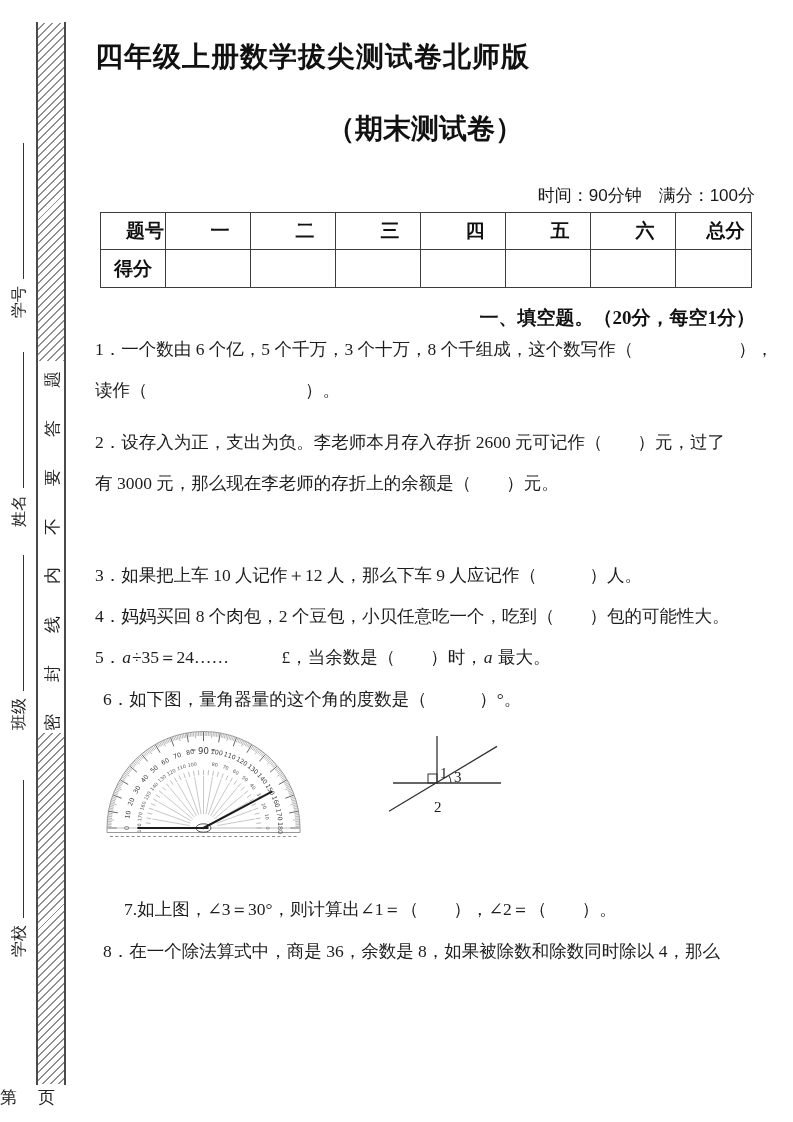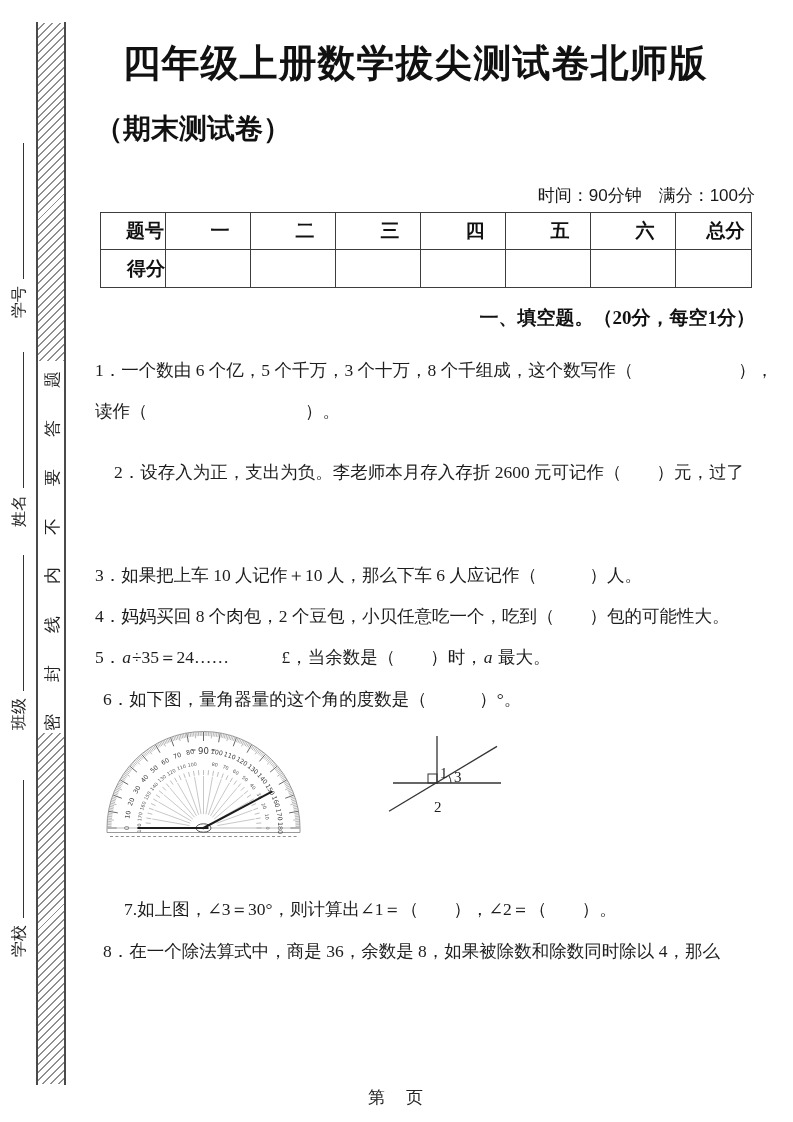--- a/index.html
+++ b/index.html
@@ -30,62 +30,62 @@
     display:flex;align-items:center;gap:7px;
     font-size:16px;color:#222;white-space:nowrap;line-height:20px;
   }
   .field .fline{flex:1;border-bottom:1.3px solid #333;height:45%;}
   .field.f1{top:318px;width:175px;}
   .field.f2{top:527px;width:175px;}
   .field.f3{top:730px;width:175px;}
   .field.f4{top:957px;width:177px;}
   
   .title{
-    position:absolute;left:85px;top:38px;width:660px;text-align:center;
+    position:absolute;left:95px;top:38px;width:660px;
     font-family:"Liberation Sans","DejaVu Sans",sans-serif;
-    font-weight:bold;font-size:38px;letter-spacing:1px;color:#111;
+    font-weight:bold;font-size:28px;letter-spacing:1px;color:#111;
   }
   .subtitle{
-    position:absolute;left:95px;top:110px;width:660px;text-align:left;
+    position:absolute;left:95px;top:110px;width:660px;text-align:center;
     font-family:"Liberation Sans","DejaVu Sans",sans-serif;
     font-weight:bold;font-size:28px;color:#111;
   }
   .meta{
     position:absolute;left:95px;top:184px;width:660px;text-align:right;
     font-family:"Liberation Sans","DejaVu Sans",sans-serif;
     font-size:17px;color:#171717;
   }
   
   table.score{
     position:absolute;left:100px;top:212px;width:651px;
     border-collapse:collapse;table-layout:fixed;
   }
   table.score td{
     border:1.6px solid #3d3d3d;text-align:center;vertical-align:middle;
     font-size:19px;font-weight:bold;color:#111;padding:0;
   }
   table.score tr.hd td{height:36px;padding-left:24px;}
-  table.score tr.sc td{height:37px;text-align:right;}
+  table.score tr.sc td{height:37px;}
   
   .sect{
     position:absolute;left:95px;top:305px;width:660px;
     font-size:19px;font-weight:bold;color:#111;white-space:nowrap;text-align:right;
   }
   .q{position:absolute;left:95px;width:668px;font-size:17.5px;line-height:40.5px;color:#1d1d1d;}
   .q .ln{white-space:nowrap;}
-  .q1{top:350px;} .q2{top:452px;text-align:center;} .q3{top:555px;} .q4{top:596px;}
+  .q1{top:329px;} .q2{top:422px;} .q3{top:555px;} .q4{top:596px;}
   .q5{top:637px;} .q6{top:679px;margin-left:8px;} .q7{top:889px;margin-left:29px;} .q8{top:931px;margin-left:8px;}
   .ivar{font-style:italic;font-family:"Liberation Serif",serif;padding:0 1px;}
   
   .fig{position:absolute;}
   .fig-protractor{left:100px;top:725px;width:215px;height:120px;}
   .fig-angle{left:388px;top:733px;width:120px;height:90px;}
   
   .footer{
-    position:absolute;left:0;top:1086px;width:793px;text-align:center;
+    position:absolute;left:0;top:1086px;width:793px;text-align:left;
     font-size:17px;color:#222;letter-spacing:2px;
   }
 </style>
 </head>
 <body>
 
 <div class="vline l1"></div>
 <div class="vline l2"></div>
 <div class="hatch top"></div>
 <div class="hatch bot"></div>
@@ -149,24 +149,25 @@
 
 <div class="sect">一、填空题。（20分，每空1分）</div>
 
 <div class="q q1">
   <div class="ln">1．一个数由 6 个亿，5 个千万，3 个十万，8 个千组成，这个数写作（　　　　　　），</div>
   <div class="ln">读作（　　　　　　　　　）。</div>
 </div>
 
 <div class="q q2">
   <div class="ln">2．设存入为正，支出为负。李老师本月存入存折 2600 元可记作（　　）元，过了</div>
+  <div class="ln">有 3000 元，那么现在李老师的存折上的余额是（　　）元。</div>
 </div>
 
 <div class="q q3">
-  <div class="ln">3．如果把上车 10 人记作＋10 人，那么下车 6 人应记作（　　　）人。</div>
+  <div class="ln">3．如果把上车 10 人记作＋12 人，那么下车 9 人应记作（　　　）人。</div>
 </div>
 
 <div class="q q4">
   <div class="ln">4．妈妈买回 8 个肉包，2 个豆包，小贝任意吃一个，吃到（　　）包的可能性大。</div>
 </div>
 
 <div class="q q5">
   <div class="ln"><span>5．</span><span class="ivar">a</span><span>÷35＝24……　　　£，当余数是（　　）时，</span><span class="ivar">a</span><span> 最大。</span></div>
 </div>
 

